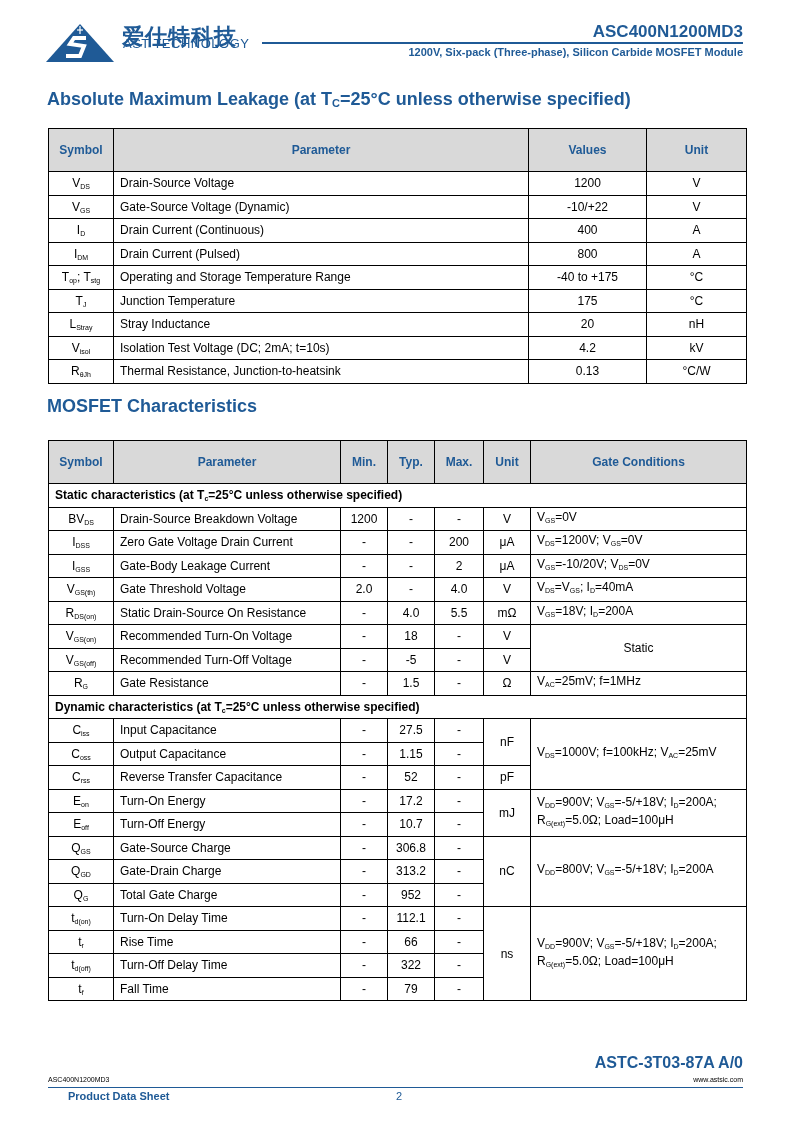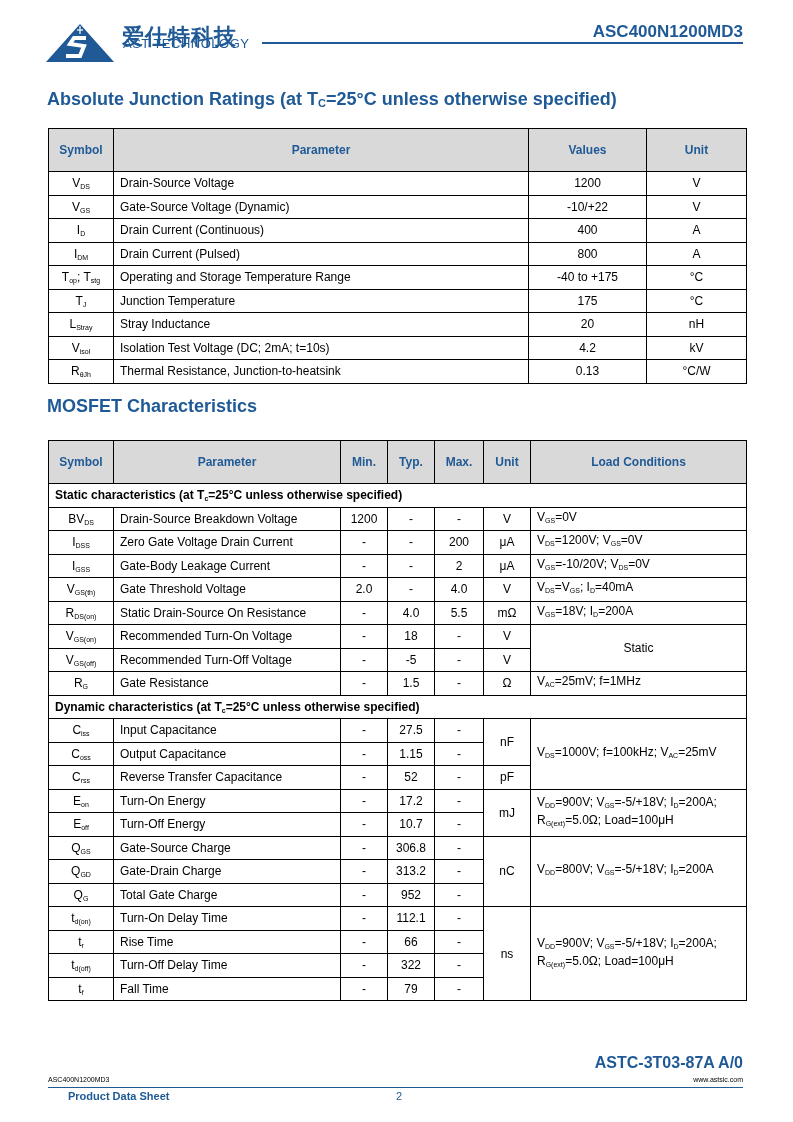--- a/index.html
+++ b/index.html
@@ -40,24 +40,25 @@
   <svg class="logo-mark" viewBox="0 0 68 38">
     <polygon points="34,0 68,38 0,38" fill="#1f5a96"></polygon>
     <path d="M40,14 L28,14 L24,20 L38,22 L34,32 L20,32" stroke="#fff" stroke-width="4" fill="none"></path>
     <line x1="34" y1="2" x2="34" y2="10" stroke="#fff" stroke-width="1.2"></line>
     <line x1="31" y1="6" x2="37" y2="6" stroke="#fff" stroke-width="1.2"></line>
   </svg>
   <div class="logo-cn">爱仕特科技</div>
   <div class="logo-en">AST TECHNOLOGY</div>
   <div class="doc-title">ASC400N1200MD3</div>
   <div class="header-rule"></div>
+  <div class="doc-subtitle">1200V, Six-pack (Three-phase), Silicon Carbide MOSFET Module</div>
 </div>
 
 <div class="section-title" style="top:89px;">
-  <span>Absolute Junction Ratings (at T</span><sub>C</sub><span>=25°C unless otherwise specified)</span>
+  <span>Absolute Maximum Leakage (at T</span><sub>C</sub><span>=25°C unless otherwise specified)</span>
 </div>
 
 <table id="amr-table" style="top:128px; width:698px;">
   <colgroup>
       <col style="width:65px">
       <col style="width:415px">
       <col style="width:118px">
       <col style="width:100px">
     </colgroup>
   <thead>
@@ -139,21 +140,21 @@
       <col style="width:216px">
   </colgroup>
   <thead>
       <tr id="mos-head">
         <th>Symbol</th>
         <th>Parameter</th>
         <th>Min.</th>
         <th>Typ.</th>
         <th>Max.</th>
         <th>Unit</th>
-        <th>Load Conditions</th>
+        <th>Gate Conditions</th>
       </tr>
     </thead>
   <tbody id="mos-body">
       <tr>
         <td class="group" colspan="7">Static characteristics (at T<sub>c</sub>=25°C unless otherwise specified)</td>
       </tr>
       <tr>
         <td class="c sym">BV<sub>DS</sub></td>
         <td class="l">Drain-Source Breakdown Voltage</td>
         <td class="c">1200</td>

